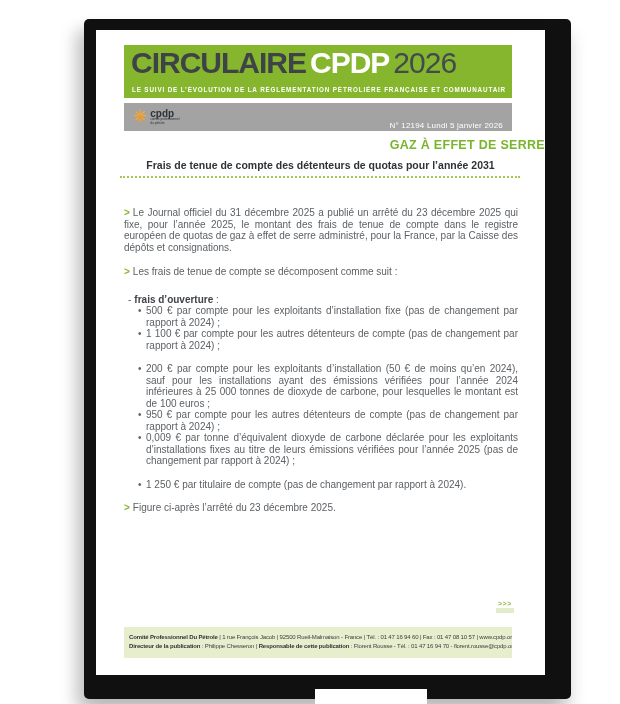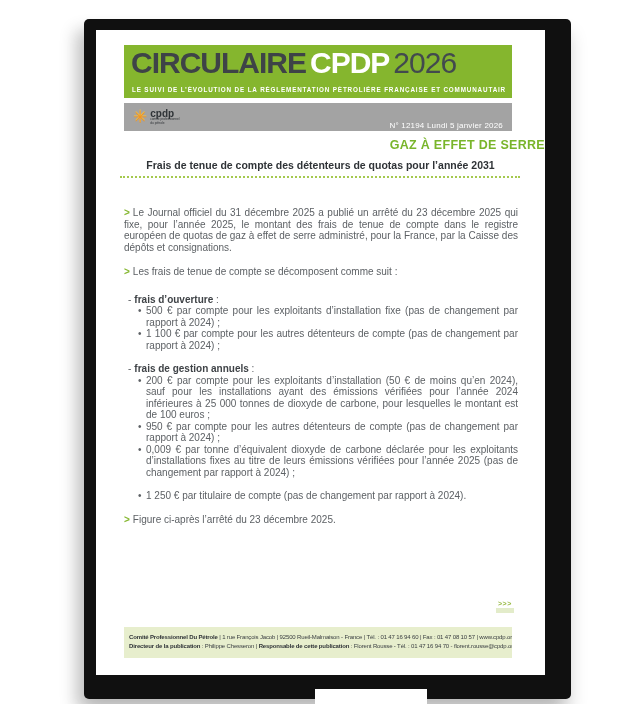--- a/index.html
+++ b/index.html
@@ -118,21 +118,20 @@
               <span class="b-dot">•</span>
               <div class="b-text">500 € par compte pour les exploitants d’installation fixe (pas de changement par rapport à 2024) ;</div>
             </div>
           <div class="bullet">
               <span class="b-dot">•</span>
               <div class="b-text">1 100 € par compte pour les autres détenteurs de compte (pas de changement par rapport à 2024) ;</div>
             </div>
         </div>
 
         <div class="fee-group">
-          <div class="fee-label"><span class="dash">-</span><b>frais de gestion annuels</b><span> :</span></div>
           <div class="bullet">
               <span class="b-dot">•</span>
               <div class="b-text">200 € par compte pour les exploitants d’installation (50 € de moins qu’en 2024), sauf pour les installations ayant des émissions vérifiées pour l’année 2024 inférieures à 25 000 tonnes de dioxyde de carbone, pour lesquelles le montant est de 100 euros ;</div>
             </div>
           <div class="bullet">
               <span class="b-dot">•</span>
               <div class="b-text">950 € par compte pour les autres détenteurs de compte (pas de changement par rapport à 2024) ;</div>
             </div>
           <div class="bullet">
               <span class="b-dot">•</span>

